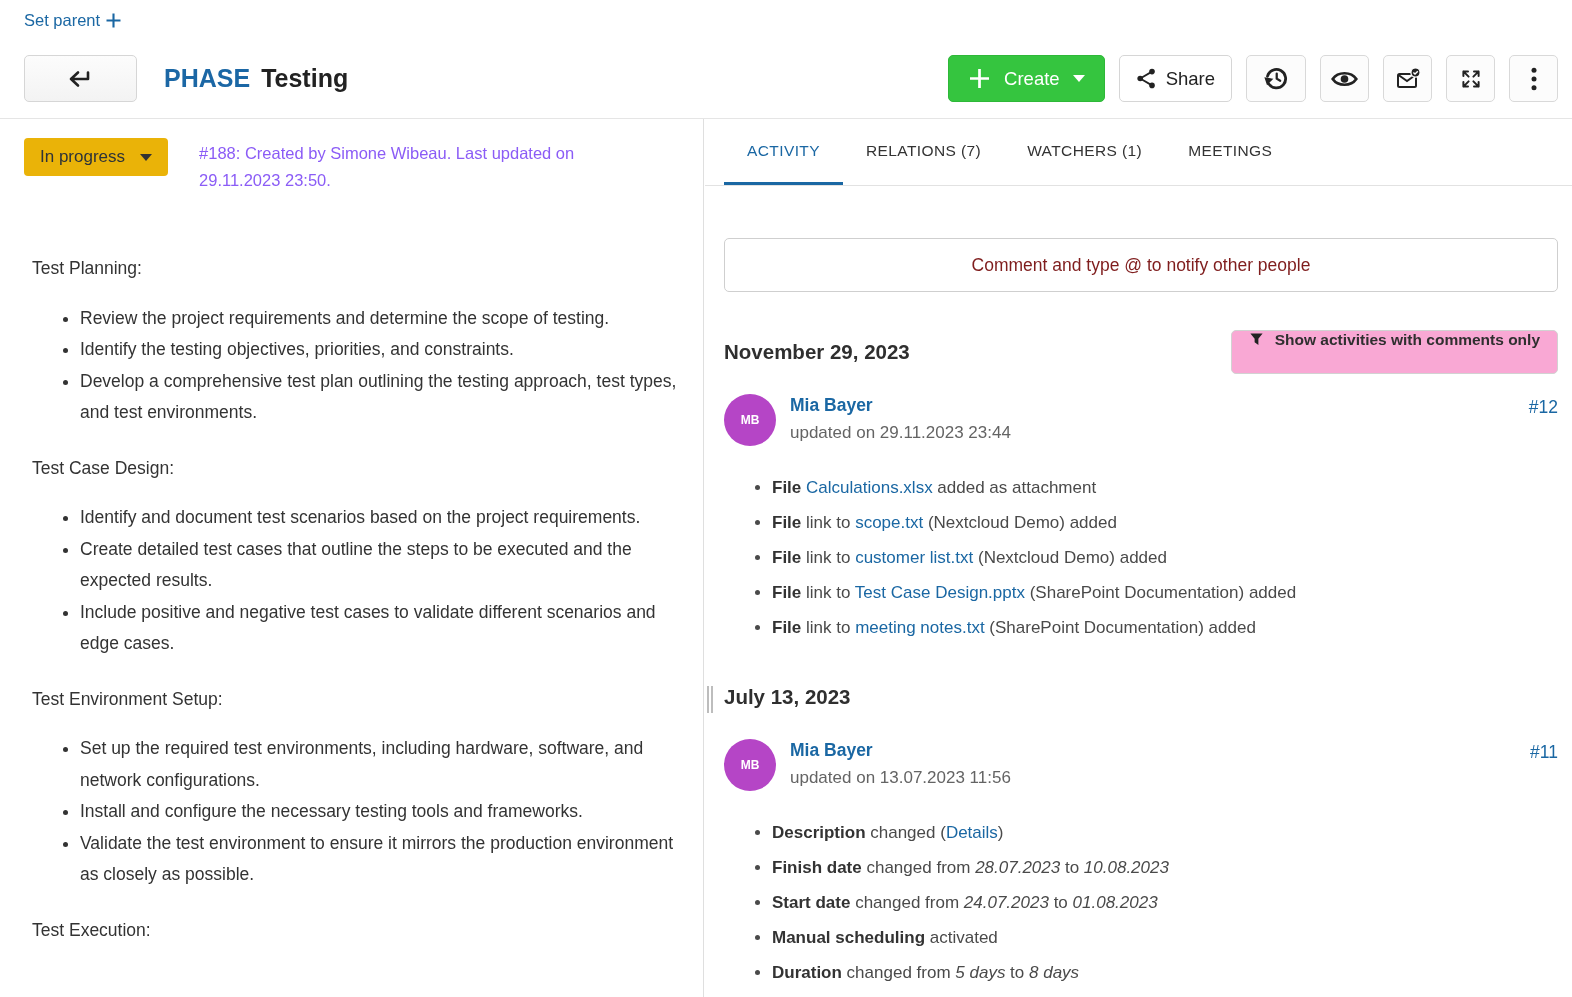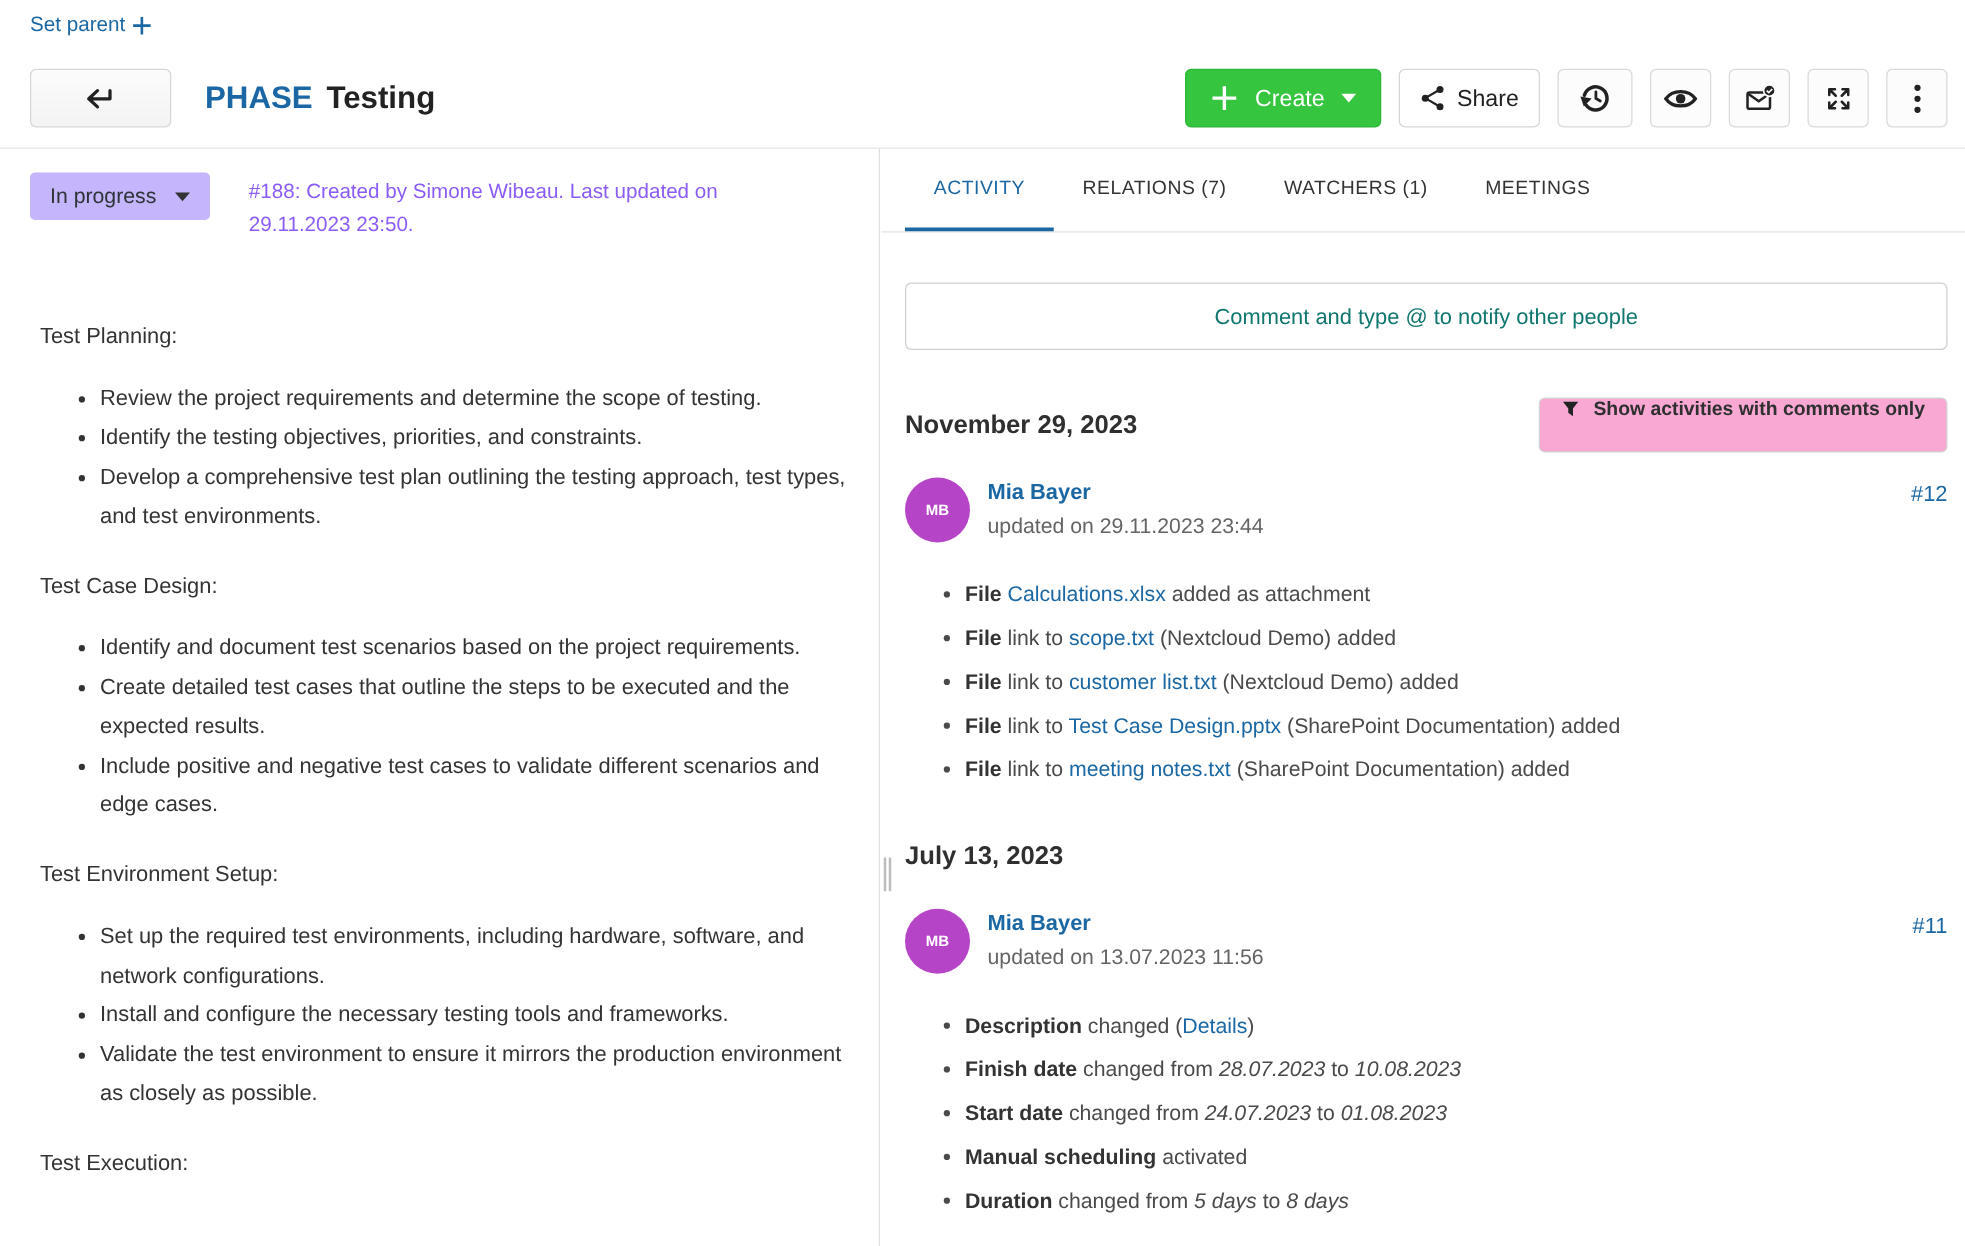--- a/index.html
+++ b/index.html
@@ -30,42 +30,42 @@
   .icon-btn { height:47px; min-width:49px; display:flex; align-items:center;
     justify-content:center; border:1px solid #d9d9d9; border-radius:5px;
     background:#fcfcfc; cursor:pointer; }
   .icon-btn.wide { min-width:60px; }
   .hdr-divider { position:absolute; top:118px; left:0; right:0; height:1px; background:#e5e5e5; }
 
   
   .left-col { position:absolute; left:0; top:119px; width:704px; bottom:0;
     border-right:1px solid #dfdfdf; padding:19px 26px 0 24px; overflow:hidden; }
   .status-row { display:flex; align-items:flex-start; }
-  .status-badge { background:#c4b5fd; border-radius:4px; padding:9px 16px; font-size:17px;
+  .status-badge { background:#eab308; border-radius:4px; padding:9px 16px; font-size:17px;
     color:#2e3338; display:flex; align-items:center; gap:15px; cursor:pointer; }
   .caret-down-d { width:0; height:0; border-left:6px solid transparent;
     border-right:6px solid transparent; border-top:7px solid #333; }
   .status-meta { margin-left:31px; font-size:16.5px; color:#8b5cf6; line-height:26.5px;
     max-width:390px; padding-top:2px; }
   .description { margin-top:60px; padding-left:8px; font-size:17.5px; color:#333; }
   .desc-heading { font-size:17.5px; font-weight:400; line-height:31.5px; }
   .description ul { margin:18px 0 24px; padding-left:48px; }
   .description li { line-height:31.5px; }
 
   
   .right-col { position:absolute; left:705px; right:0; top:119px; bottom:0; overflow:hidden; }
   .tabs { height:67px; display:flex; align-items:stretch; border-bottom:1px solid #e2e2e2;
     padding-left:19px; }
   .tab { display:flex; align-items:center; padding:0 23px; font-size:15.5px; color:#333;
     letter-spacing:0.4px; border-bottom:3px solid transparent; cursor:pointer; }
   .tab.active { color:#1a67a3; border-bottom-color:#1a67a3; }
   .panel-content { padding:0 14px 0 19px; }
-  .comment-box { margin-top:40px; height:54px; border:1px solid #cfcfcf; border-radius:5px;
+  .comment-box { margin-top:52px; height:54px; border:1px solid #cfcfcf; border-radius:5px;
     display:flex; align-items:center; justify-content:center; font-size:17.5px;
-    color:#0f766e; cursor:text; background:#fff; }
+    color:#7f1d1d; cursor:text; background:#fff; }
   .group-header { display:flex; align-items:center; justify-content:space-between;
     margin-top:38px; min-height:44px; }
   .group-header.later { margin-top:30px; }
   .group-date { font-size:20.5px; font-weight:700; color:#2f2f2f; }
   .filter-btn { height:44px; border:1px solid #d2d2d2; border-radius:5px; background:#f9a8d4;
     padding:0 17px; display:flex; gap:11px; font-size:15.5px;
     font-weight:600; color:#2f2f2f; cursor:pointer; }
   .entry { margin-top:20px; position:relative; }
   .entry-header { display:flex; }
   .avatar { width:52px; height:52px; border-radius:50%; background:#b545c6; color:#fff;

